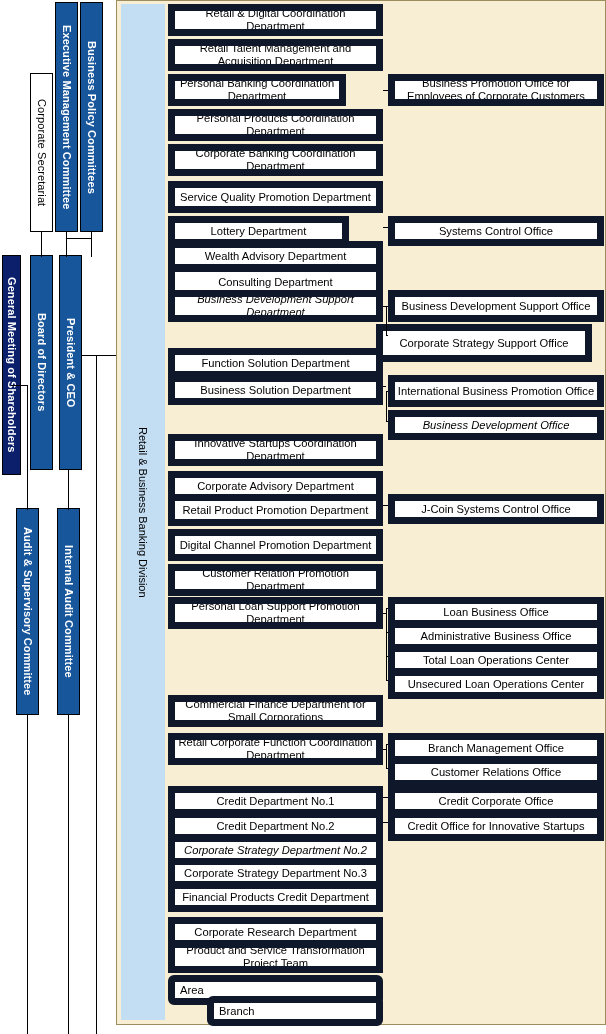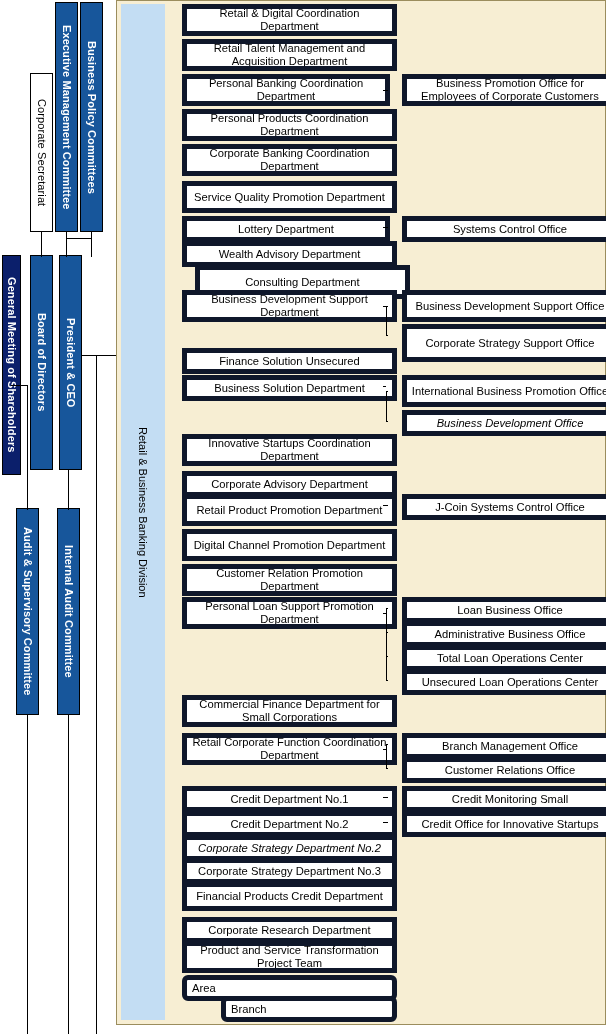--- a/index.html
+++ b/index.html
@@ -43,30 +43,29 @@
     writing-mode:vertical-rl;
     text-orientation:mixed;
     display:flex;align-items:center;justify-content:center;
     font-size:11px;
     color:#000000;
     white-space:nowrap;
   }
   .box{
     position:absolute;
     background:#ffffff;
-    border:5px solid #0f172a;
+    border:7px solid #0f172a;
     box-sizing:border-box;
     display:flex;align-items:center;justify-content:center;
     text-align:center;
     font-size:11.2px;
     line-height:13px;
     color:#000000;
     padding:8px 2px;
     overflow:hidden;
-    margin-left:14px;
   }
   .box.left-al{justify-content:flex-start;padding-left:5px;border-radius:6px;}
   .line{position:absolute;background:#000000;}
   .hl{height:1px;}
   .vl{width:1px;}
 </style>
 </head>
 <body>
 
 <div id="chart">
@@ -105,29 +104,29 @@
   <div class="line hl" style="left:82px;top:355px;width:34px;"></div>
   <div class="line vl" style="left:96px;top:355px;height:679px;"></div>
 
   <div class="panel" style="left:116px;top:0px;width:490px;height:1025px;"></div>
 
   <div class="divlabel" style="left:121px;top:4px;width:44px;height:1016px;">Retail &amp; Business Banking Division</div>
 
   <div>
     <div class="box" style="left:168px;top:4px;width:215px;height:32px;">Retail &amp; Digital Coordination Department</div>
     <div class="box" style="left:168px;top:39px;width:215px;height:32px;">Retail Talent Management and Acquisition Department</div>
-    <div class="box" style="left:168px;top:74px;width:208px;height:32px;">Personal Banking Coordination Department</div>
+    <div class="box" style="left:168px;top:74px;width:178px;height:32px;">Personal Banking Coordination Department</div>
     <div class="box" style="left:168px;top:109px;width:215px;height:32px;">Personal Products Coordination Department</div>
     <div class="box" style="left:168px;top:144px;width:215px;height:32px;">Corporate Banking Coordination Department</div>
     <div class="box" style="left:168px;top:181px;width:215px;height:32px;">Service Quality Promotion Department</div>
-    <div class="box" style="left:168px;top:216px;width:208px;height:22px;">Lottery Department</div>
+    <div class="box" style="left:168px;top:216px;width:181px;height:22px;">Lottery Department</div>
     <div class="box" style="left:168px;top:241px;width:215px;height:22px;">Wealth Advisory Department</div>
-    <div class="box" style="left:181px;top:265px;width:215px;height:34px;">Consulting Department</div>
-    <div class="box" style="left:168px;top:290px;width:215px;height:32px;">Business Development Support Department</div>
-    <div class="box" style="left:168px;top:348px;width:215px;height:22px;">Finance Solution Unsecured</div>
+    <div class="box" style="left:168px;top:265px;width:215px;height:34px;">Consulting Department</div>
+    <div class="box" style="left:168px;top:290px;width:215px;height:32px;font-style:italic;">Business Development Support Department</div>
+    <div class="box" style="left:168px;top:348px;width:215px;height:22px;">Function Solution Department</div>
     <div class="box" style="left:168px;top:375px;width:215px;height:22px;">Business Solution Department</div>
     <div class="box" style="left:168px;top:434px;width:215px;height:32px;">Innovative Startups Coordination Department</div>
     <div class="box" style="left:168px;top:471px;width:215px;height:22px;">Corporate Advisory Department</div>
     <div class="box" style="left:168px;top:494px;width:215px;height:32px;">Retail Product Promotion Department</div>
     <div class="box" style="left:168px;top:529px;width:215px;height:32px;">Digital Channel Promotion Department</div>
     <div class="box" style="left:168px;top:564px;width:215px;height:32px;">Customer Relation Promotion Department</div>
     <div class="box" style="left:168px;top:597px;width:215px;height:32px;">Personal Loan Support Promotion Department</div>
     <div class="box" style="left:168px;top:695px;width:215px;height:32px;">Commercial Finance Department for Small Corporations</div>
     <div class="box" style="left:168px;top:733px;width:215px;height:32px;">Retail Corporate Function Coordination Department</div>
     <div class="box" style="left:168px;top:786px;width:215px;height:22px;">Credit Department No.1</div>
@@ -138,31 +137,31 @@
     <div class="box" style="left:168px;top:917px;width:215px;height:22px;">Corporate Research Department</div>
     <div class="box" style="left:168px;top:941px;width:215px;height:32px;">Product and Service Transformation Project Team</div>
     <div class="box left-al" style="left:168px;top:975px;width:215px;height:22px;">Area</div>
     <div class="box left-al" style="left:207px;top:996px;width:176px;height:22px;">Branch</div>
   </div>
 
   <div>
     <div class="box" style="left:388px;top:74px;width:216px;height:32px;">Business Promotion Office for Employees of Corporate Customers</div>
     <div class="box" style="left:388px;top:216px;width:216px;height:22px;">Systems Control Office</div>
     <div class="box" style="left:388px;top:290px;width:216px;height:32px;">Business Development Support Office</div>
-    <div class="box" style="left:388px;top:324px;width:216px;height:38px;">Corporate Strategy Support Office</div>
+    <div class="box" style="left:376px;top:324px;width:216px;height:38px;">Corporate Strategy Support Office</div>
     <div class="box" style="left:388px;top:375px;width:216px;height:32px;">International Business Promotion Office</div>
     <div class="box" style="left:388px;top:410px;width:216px;height:22px;font-style:italic;">Business Development Office</div>
     <div class="box" style="left:388px;top:494px;width:216px;height:22px;">J-Coin Systems Control Office</div>
     <div class="box" style="left:388px;top:597px;width:216px;height:22px;">Loan Business Office</div>
     <div class="box" style="left:388px;top:621px;width:216px;height:22px;">Administrative Business Office</div>
     <div class="box" style="left:388px;top:645px;width:216px;height:22px;">Total Loan Operations Center</div>
     <div class="box" style="left:388px;top:669px;width:216px;height:22px;">Unsecured Loan Operations Center</div>
     <div class="box" style="left:388px;top:733px;width:216px;height:22px;">Branch Management Office</div>
     <div class="box" style="left:388px;top:757px;width:216px;height:22px;">Customer Relations Office</div>
-    <div class="box" style="left:388px;top:786px;width:216px;height:22px;">Credit Monitoring Small</div>
+    <div class="box" style="left:388px;top:786px;width:216px;height:22px;">Credit Corporate Office</div>
     <div class="box" style="left:388px;top:811px;width:216px;height:22px;">Credit Office for Innovative Startups</div>
   </div>
 
   <div>
 
     <div class="line hl" style="left:383px;top:90px;width:5px;"></div>
 
     <div class="line hl" style="left:383px;top:227px;width:5px;"></div>
 
     <div class="line hl" style="left:383px;top:306px;width:3px;"></div>

